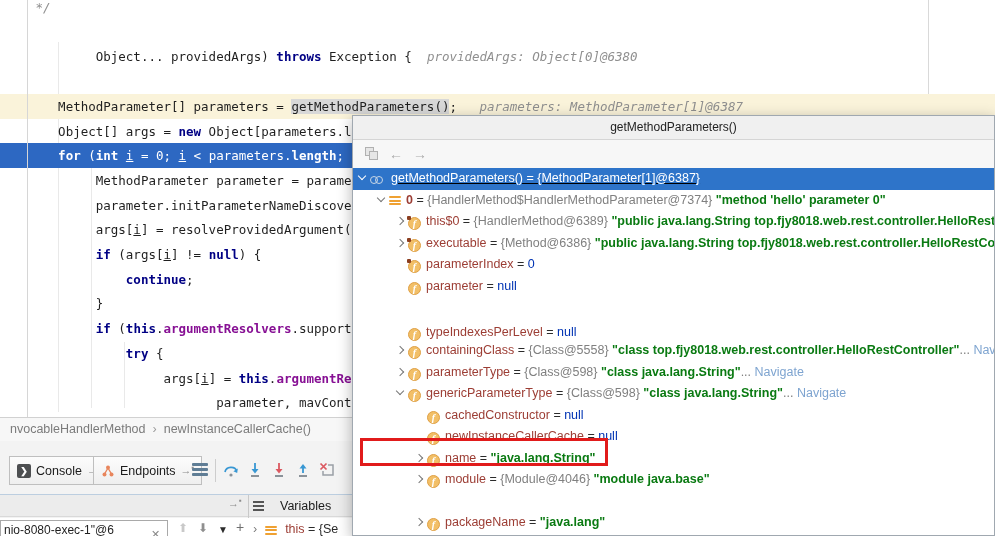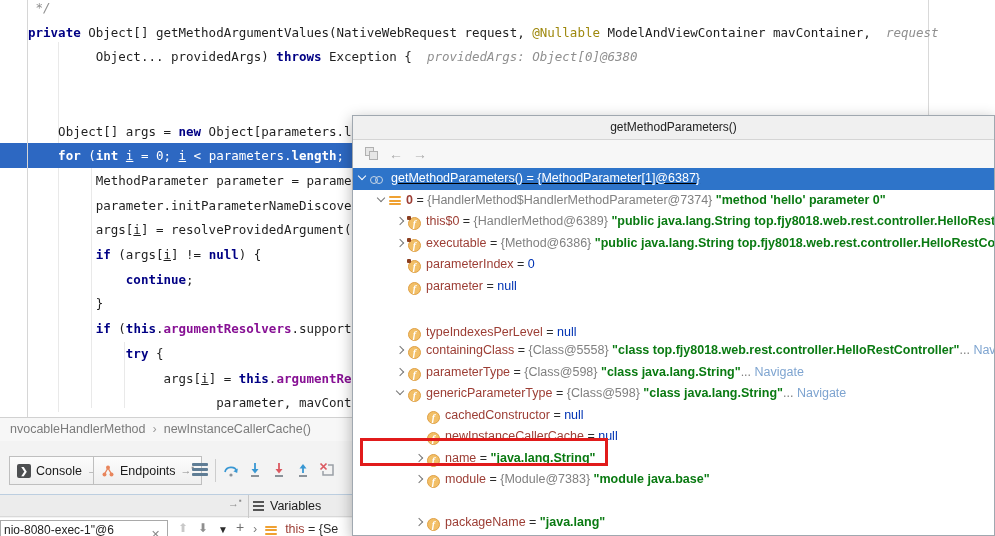--- a/index.html
+++ b/index.html
@@ -52,21 +52,21 @@
   .console-ic{width:14px;height:14px;border-radius:2px;background:#4d4f51;color:#fff;
     font-size:9px;line-height:14px;text-align:center;font-weight:bold;}
   
   #hamburger{position:absolute;left:192px;top:7px;width:16px;height:14px;cursor:pointer;}
   #hamburger i{display:block;height:3px;background:#5f7d95;margin:0 0 2px 0;border-radius:1px;}
   .tb-sep{position:absolute;left:215px;top:3px;width:1px;height:23px;background:#cdcdcd;}
   .stepicon{position:absolute;top:5px;width:18px;height:18px;cursor:pointer;}
   
   #hdrsep{position:absolute;left:0;top:53px;width:995px;height:1px;background:#bccee0;}
   #panelheaders{position:absolute;left:0;top:54px;width:995px;height:22px;background:#ececec;border-bottom:1px solid #d9d9d9;box-sizing:border-box;}
-  #vars-header{position:absolute;left:253px;top:0;height:22px;display:flex;align-items:center;gap:6px;font-size:12.5px;color:#1b1b1b;}
+  #vars-header{position:absolute;left:253px;top:0;height:22px;display:flex;align-items:center;gap:16px;font-size:12.5px;color:#1b1b1b;}
   .menu-ic{display:inline-block;width:11px;}
   .menu-ic i{display:block;height:2px;background:#555;margin:2px 0;}
   #frames-pin{position:absolute;left:228px;top:2px;}
   .vsplit{position:absolute;left:248px;top:54px;width:1px;height:41px;background:#c9c9c9;}
   
   #bottomrow{position:absolute;left:0;top:77px;width:995px;height:18px;background:#ffffff;}
   #thread-combo{
     position:absolute;left:0;top:2px;width:168px;height:19px;background:#fff;
     border:1px solid #a9a9a9;box-sizing:border-box;overflow:hidden;
     font-size:12px;color:#1f1f1f;line-height:18px;padding-left:3px;white-space:nowrap;
@@ -128,23 +128,23 @@
 </style>
 </head>
 <body>
 
 <div id="editor">
   <div class="indent-guide" style="left:58px;top:42px;height:370px;"></div>
   <div class="indent-guide" style="left:91px;top:168px;height:240px;"></div>
   <div class="indent-guide" style="left:124px;top:342px;height:66px;"></div>
   <div id="code-lines">
       <div class="code-line" style="top: -5px;"><span class="cs-cmt"> */</span></div>
-      <div class="code-line" style="top: 19.7px;"><span class="cs-kw">private</span><span class="cs-pln"> Object[] getMethodArgumentValues(NativeWebRequest request, </span><span class="cs-ann">@Nullable</span><span class="cs-pln"> ModelAndViewContainer mavContainer,</span><span class="cs-hint">  request</span></div>
       <div class="code-line" style="top: 44.4px;"><span class="cs-pln">         Object... providedArgs) </span><span class="cs-kw">throws</span><span class="cs-pln"> Exception { </span><span class="cs-hint"> providedArgs: Object[0]@6380</span></div>
       <div class="code-line" style="top: 69.1px;"></div>
+      <div class="code-line warm" style="top: 93.8px;"><span class="cs-pln">    MethodParameter[] parameters = </span><span class="cs-chip">getMethodParameters()</span><span class="cs-pln">;</span><span class="cs-hint">   parameters: MethodParameter[1]@6387</span></div>
       <div class="code-line" style="top: 118.5px;"><span class="cs-pln">    Object[] args = </span><span class="cs-kw">new</span><span class="cs-pln"> Object[parameters.length];</span></div>
       <div class="code-line sel" style="top: 143.2px;"><span class="cs-kw">    for</span><span class="cs-pln"> (</span><span class="cs-kw">int</span><span class="cs-pln"> </span><span class="cs-var">i</span><span class="cs-pln"> = 0; </span><span class="cs-var">i</span><span class="cs-pln"> &lt; parameters.</span><span class="cs-fld">length</span><span class="cs-pln">; i++) {</span></div>
       <div class="code-line" style="top: 167.9px;"><span class="cs-pln">         MethodParameter parameter = parameters[i];</span></div>
       <div class="code-line" style="top: 192.6px;"><span class="cs-pln">         parameter.initParameterNameDiscoverer(this.parameterNameDiscoverer);</span></div>
       <div class="code-line" style="top: 217.3px;"><span class="cs-pln">         args[</span><span class="cs-var">i</span><span class="cs-pln">] = resolveProvidedArgument(parameter, providedArgs);</span></div>
       <div class="code-line" style="top: 242px;"><span class="cs-pln">         </span><span class="cs-kw">if</span><span class="cs-pln"> (args[</span><span class="cs-var">i</span><span class="cs-pln">] != </span><span class="cs-kw">null</span><span class="cs-pln">) {</span></div>
       <div class="code-line" style="top: 266.7px;"><span class="cs-pln">             </span><span class="cs-kw">continue</span><span class="cs-pln">;</span></div>
       <div class="code-line" style="top: 291.4px;"><span class="cs-pln">         }</span></div>
       <div class="code-line" style="top: 316.1px;"><span class="cs-pln">         </span><span class="cs-kw">if</span><span class="cs-pln"> (</span><span class="cs-kw">this</span><span class="cs-pln">.</span><span class="cs-fld">argumentResolvers</span><span class="cs-pln">.supportsParameter(parameter)) {</span></div>
       <div class="code-line" style="top: 340.8px;"><span class="cs-pln">             </span><span class="cs-kw">try</span><span class="cs-pln"> {</span></div>
@@ -266,19 +266,19 @@
       <div class="trow" style="top: 64.5px;"><span style="display: inline-block; width: 42px;"></span><span class="chev closed"></span><span class="ticon f-final">f</span><span class="ts-nm">executable</span><span class="ts-pln"> = </span><span class="ts-ref">{Method@6386} </span><span class="ts-str">"public java.lang.String top.fjy8018.web.rest.controller.HelloRestCo</span></div>
       <div class="trow" style="top: 86px;"><span style="display: inline-block; width: 42px;"></span><span class="chev"></span><span class="ticon f-final">f</span><span class="ts-nm">parameterIndex</span><span class="ts-pln"> = </span><span class="ts-num">0</span></div>
       <div class="trow" style="top: 107.5px;"><span style="display: inline-block; width: 42px;"></span><span class="chev"></span><span class="ticon f">f</span><span class="ts-nm">parameter</span><span class="ts-pln"> = </span><span class="ts-num">null</span></div>
       <div class="trow" style="top: 154px;"><span style="display: inline-block; width: 42px;"></span><span class="chev"></span><span class="ticon f">f</span><span class="ts-nm">typeIndexesPerLevel</span><span class="ts-pln"> = </span><span class="ts-num">null</span></div>
       <div class="trow" style="top: 172px;"><span style="display: inline-block; width: 42px;"></span><span class="chev closed"></span><span class="ticon f">f</span><span class="ts-nm">containingClass</span><span class="ts-pln"> = </span><span class="ts-ref">{Class@5558} </span><span class="ts-str">"class top.fjy8018.web.rest.controller.HelloRestController"</span><span class="ts-dots">... </span><span class="ts-link">Navi</span></div>
       <div class="trow" style="top: 193.5px;"><span style="display: inline-block; width: 42px;"></span><span class="chev closed"></span><span class="ticon f">f</span><span class="ts-nm">parameterType</span><span class="ts-pln"> = </span><span class="ts-ref">{Class@598} </span><span class="ts-str">"class java.lang.String"</span><span class="ts-dots">... </span><span class="ts-link">Navigate</span></div>
       <div class="trow" style="top: 215px;"><span style="display: inline-block; width: 42px;"></span><span class="chev open"></span><span class="ticon f">f</span><span class="ts-nm">genericParameterType</span><span class="ts-pln"> = </span><span class="ts-ref">{Class@598} </span><span class="ts-str">"class java.lang.String"</span><span class="ts-dots">... </span><span class="ts-link">Navigate</span></div>
       <div class="trow" style="top: 258px;"><span style="display: inline-block; width: 61px;"></span><span class="chev"></span><span class="ticon f">f</span><span class="ts-nm">newInstanceCallerCache</span><span class="ts-pln"> = </span><span class="ts-num">null</span></div>
       <div class="trow" style="top: 236.5px;"><span style="display: inline-block; width: 61px;"></span><span class="chev"></span><span class="ticon f">f</span><span class="ts-nm">cachedConstructor</span><span class="ts-pln"> = </span><span class="ts-num">null</span></div>
       <div class="trow" style="top: 279.5px;"><span style="display: inline-block; width: 61px;"></span><span class="chev closed"></span><span class="ticon f">f</span><span class="ts-nm">name</span><span class="ts-pln"> = </span><span class="ts-str">"java.lang.String"</span></div>
-      <div class="trow" style="top: 301px;"><span style="display: inline-block; width: 61px;"></span><span class="chev closed"></span><span class="ticon f">f</span><span class="ts-nm">module</span><span class="ts-pln"> = </span><span class="ts-ref">{Module@7383} </span><span class="ts-str">"module java.base"</span></div>
+      <div class="trow" style="top: 301px;"><span style="display: inline-block; width: 61px;"></span><span class="chev closed"></span><span class="ticon f">f</span><span class="ts-nm">module</span><span class="ts-pln"> = </span><span class="ts-ref">{Module@4046} </span><span class="ts-str">"module java.base"</span></div>
       <div class="trow" style="top: 344px;"><span style="display: inline-block; width: 61px;"></span><span class="chev closed"></span><span class="ticon f">f</span><span class="ts-nm">packageName</span><span class="ts-pln"> = </span><span class="ts-str">"java.lang"</span></div>
       <div class="trow" style="top: 365.5px;"><span style="display: inline-block; width: 61px;"></span><span class="chev"></span></div>
     </div>
 </div>
 
 <div id="redbox"></div>
 
 </body></html>

